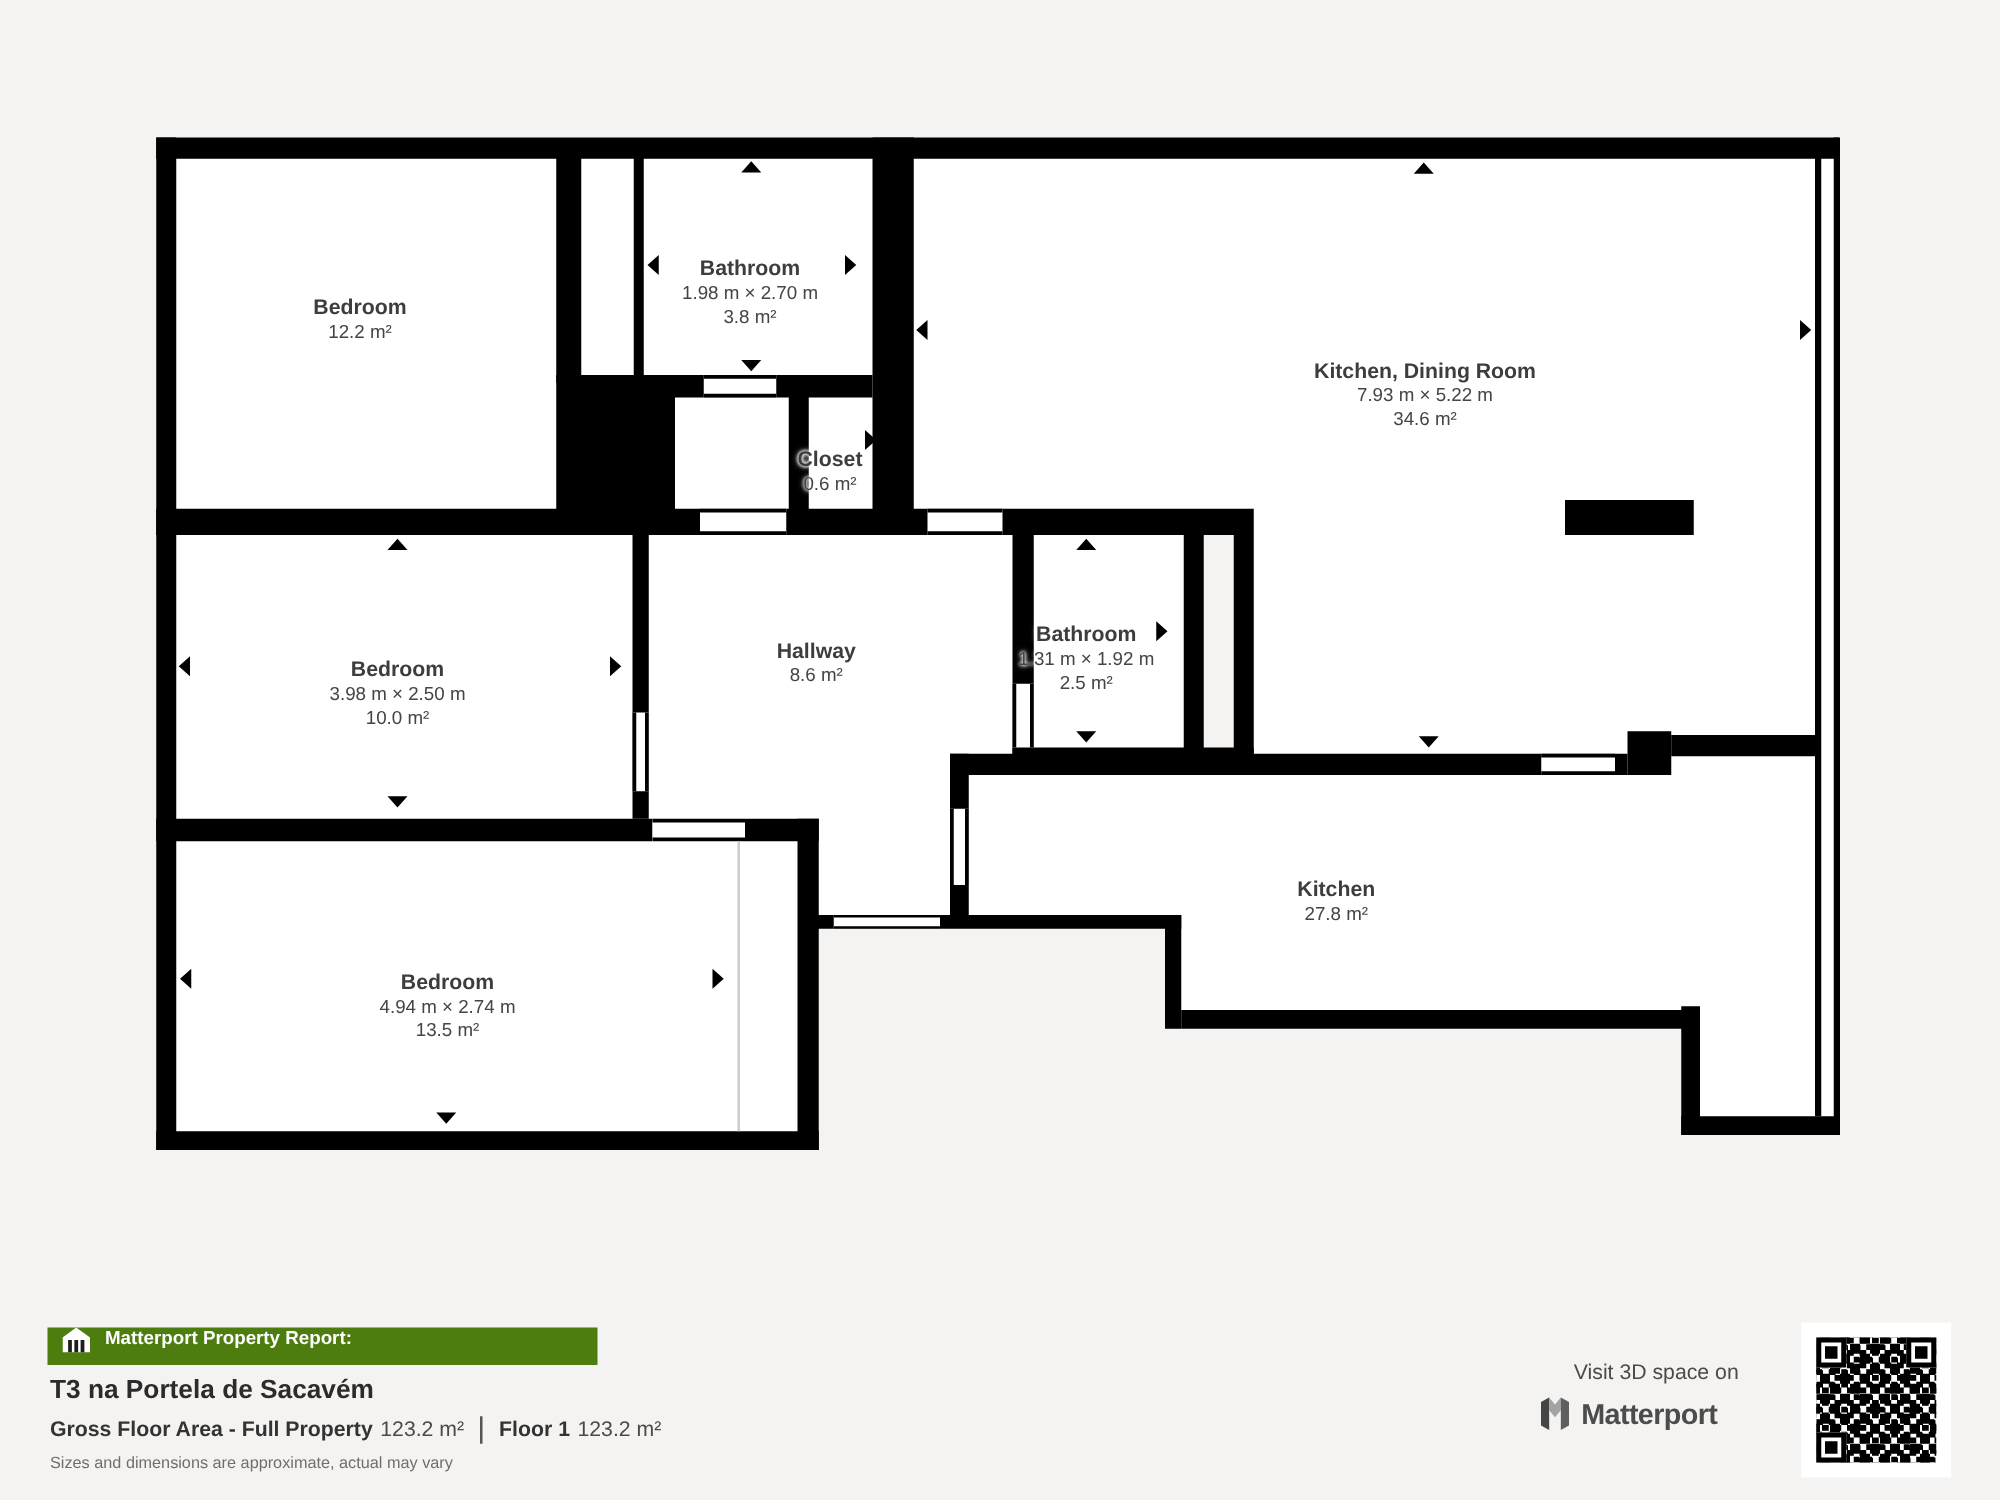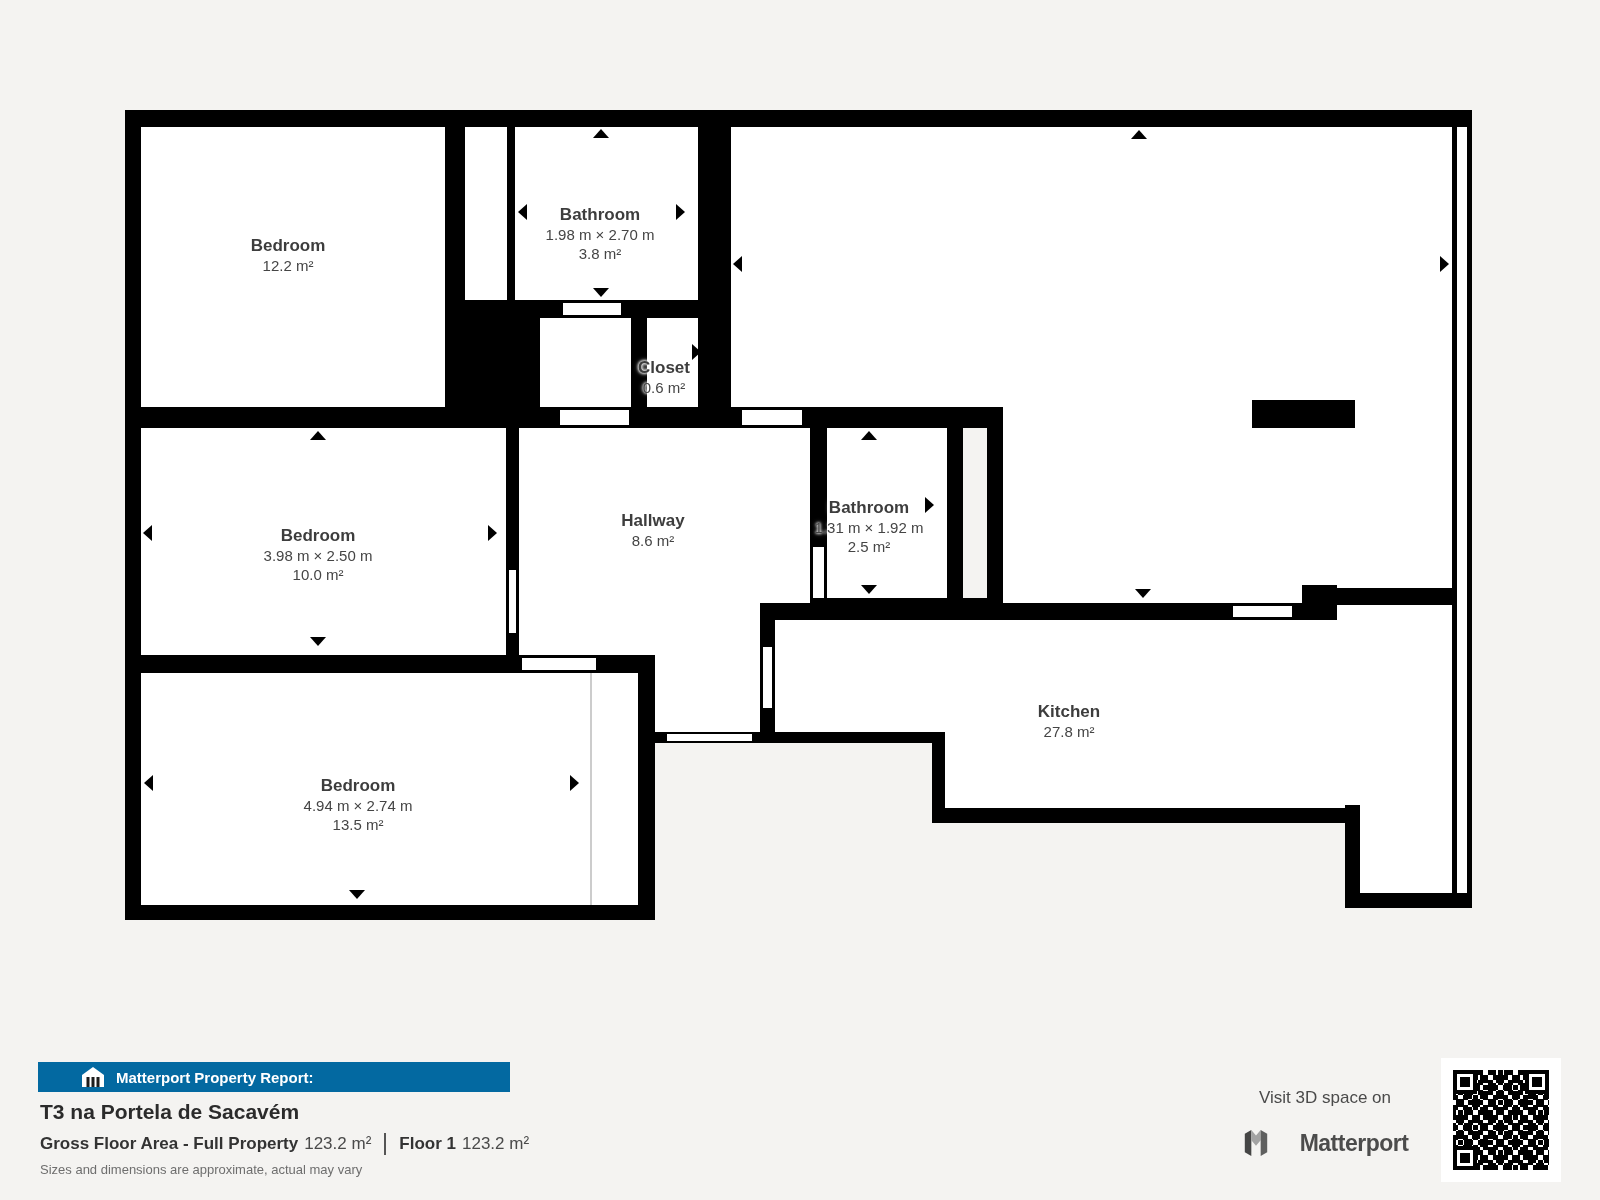--- a/index.html
+++ b/index.html
@@ -16,31 +16,31 @@
   .room-label{position:absolute;transform:translateX(-50%);text-align:center;color:#3d3d3d;white-space:nowrap;
     text-shadow:0 0 3px #fff,0 0 3px #fff,0 0 5px #fff;}
   .room-name{font-weight:bold;font-size:17px;line-height:20px;margin-top:22px;}
   .room-dims,.room-area{font-size:15px;line-height:19px;color:#454545;}
   .arr{position:absolute;width:0;height:0;}
   .arr.up{border-left:8px solid transparent;border-right:8px solid transparent;border-bottom:9px solid #000;}
   .arr.down{border-left:8px solid transparent;border-right:8px solid transparent;border-top:9px solid #000;}
   .arr.left{border-top:8px solid transparent;border-bottom:8px solid transparent;border-right:9px solid #000;}
   .arr.right{border-top:8px solid transparent;border-bottom:8px solid transparent;border-left:9px solid #000;}
   
-  .report-bar{position:absolute;left:38px;top:1062px;width:440px;height:30px;background:#0369a1;display:flex;align-items:center;padding-left:32px;}
+  .report-bar{position:absolute;left:38px;top:1062px;width:440px;height:30px;background:#4d7c0f;display:flex;}
   .report-bar svg{margin-left:12px;}
   .report-bar-text{color:#ffffff;font-weight:bold;font-size:15px;margin-left:12px;}
   .prop-title{position:absolute;left:40px;top:1100px;font-size:21px;font-weight:bold;color:#2b2b2b;}
   .gfa-line{position:absolute;left:40px;top:1133px;font-size:17px;color:#4a4a4a;display:flex;align-items:center;text-align:right;}
   .gfa-line b{color:#333;}
   .vdiv{display:inline-block;width:2px;height:22px;background:#555;margin:0 13px;}
   .disclaimer{position:absolute;left:40px;top:1162px;font-size:13px;color:#6e6e6e;}
   .visit-block{position:absolute;left:1230px;top:1088px;width:190px;text-align:center;}
   .visit-text{font-size:17px;color:#4a4a4a;}
-  .logo-row{display:flex;align-items:center;justify-content:center;margin-top:20px;gap:23px;}
+  .logo-row{display:flex;align-items:center;margin-top:8px;}
   .logo-word{font-size:23px;font-weight:bold;color:#4c4c4c;letter-spacing:-0.5px;margin-left:7px;}
   .qr-box{position:absolute;left:1441px;top:1058px;width:120px;height:124px;background:#ffffff;}
   .qr{position:absolute;left:12px;top:12px;width:96px;height:100px;
       background:
         repeating-conic-gradient(#000 0% 25%, #fff 25% 50%) 0 0 / 10px 10px,
         repeating-conic-gradient(#000 0% 25%, #fff 25% 50%) 3px 5px / 16px 16px;
       background-blend-mode:multiply;}
   .fp{position:absolute;width:24px;height:24px;background:#fff;border:4px solid #000;box-sizing:border-box;}
   .fp::after{content:"";position:absolute;left:3px;top:3px;right:3px;bottom:3px;background:#000;}
 </style>
@@ -130,20 +130,25 @@
 
   <div class="room-label" style="left:288px;top:214px;">
     <div class="room-name">Bedroom</div>
     <div class="room-area">12.2 m²</div>
   </div>
   <div class="room-label" style="left:600px;top:183px;">
     <div class="room-name">Bathroom</div>
     <div class="room-dims">1.98 m × 2.70 m</div>
     <div class="room-area">3.8 m²</div>
   </div>
+  <div class="room-label" style="left:1140px;top:265px;">
+    <div class="room-name">Kitchen, Dining Room</div>
+    <div class="room-dims">7.93 m × 5.22 m</div>
+    <div class="room-area">34.6 m²</div>
+  </div>
   <div class="room-label" style="left:664px;top:336px;">
     <div class="room-name">Closet</div>
     <div class="room-area">0.6 m²</div>
   </div>
   <div class="room-label" style="left:318px;top:504px;">
     <div class="room-name">Bedroom</div>
     <div class="room-dims">3.98 m × 2.50 m</div>
     <div class="room-area">10.0 m²</div>
   </div>
   <div class="room-label" style="left:653px;top:489px;">

